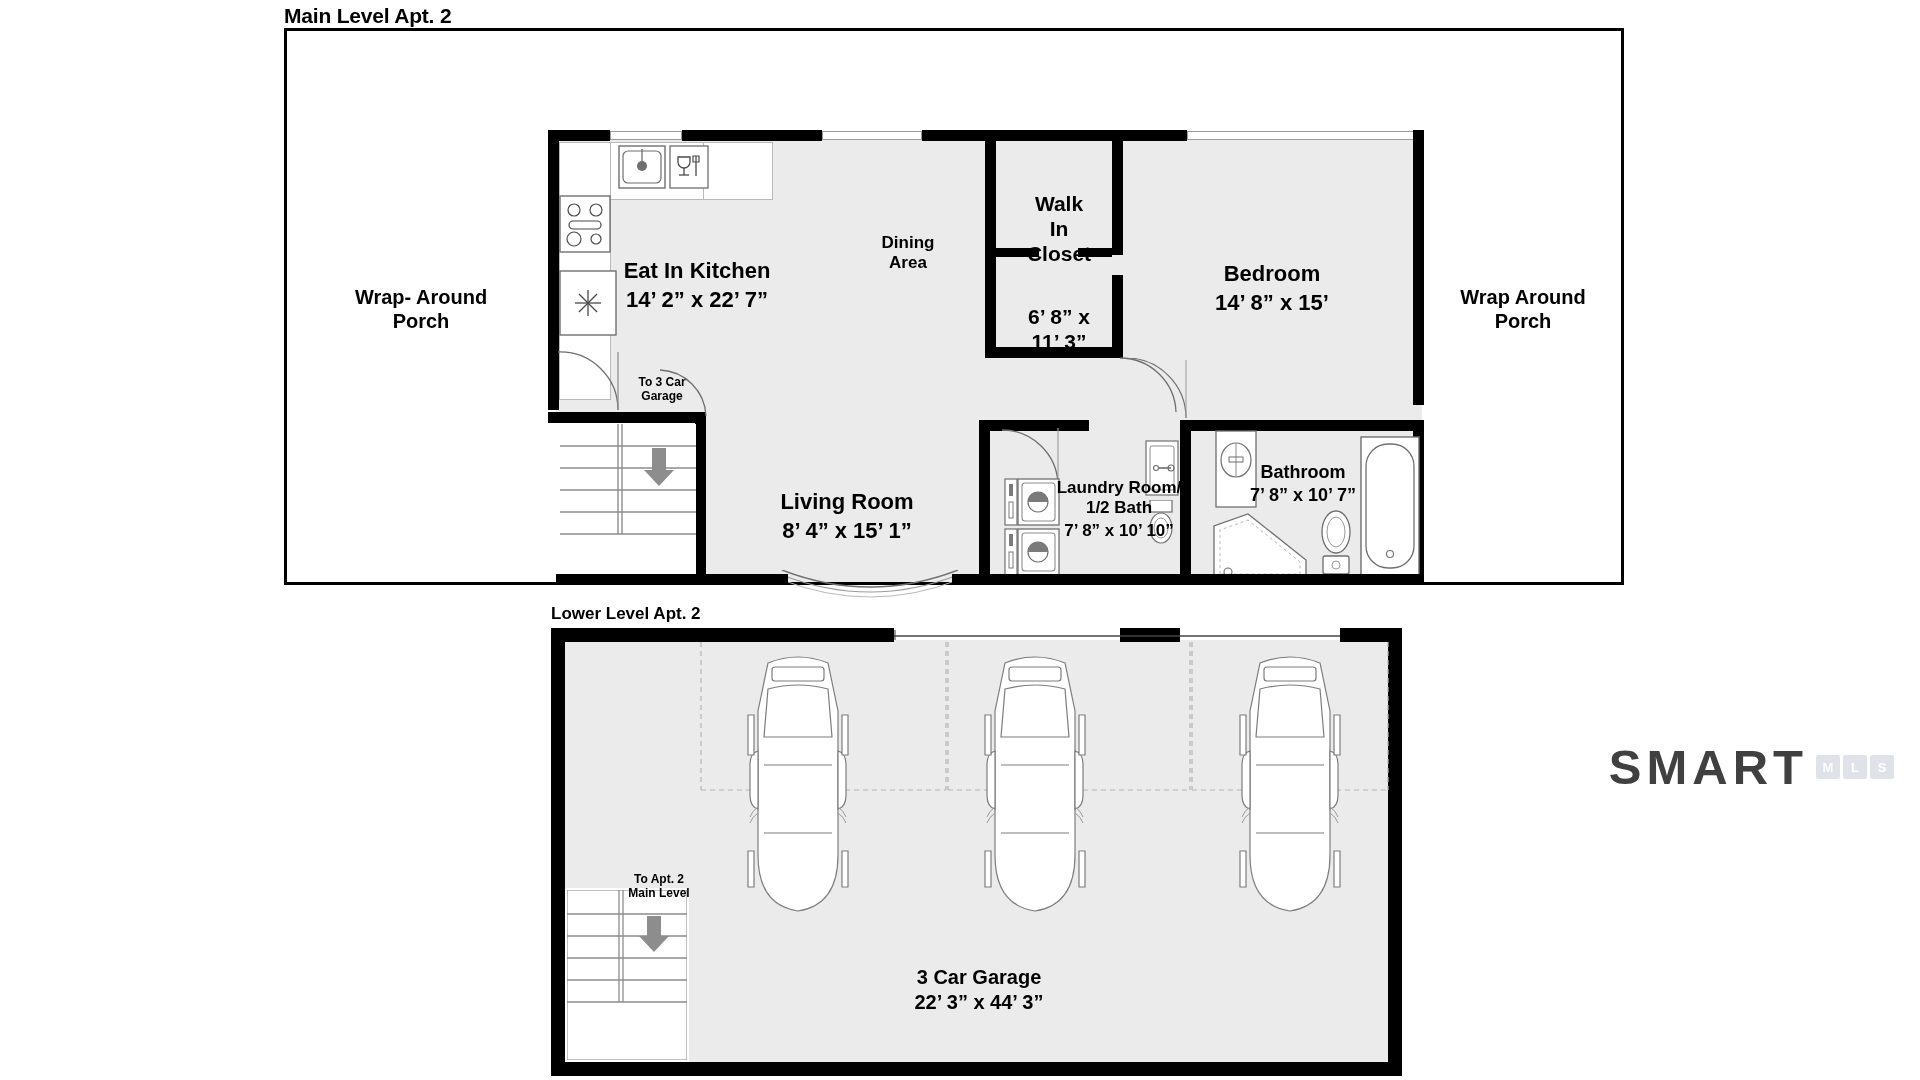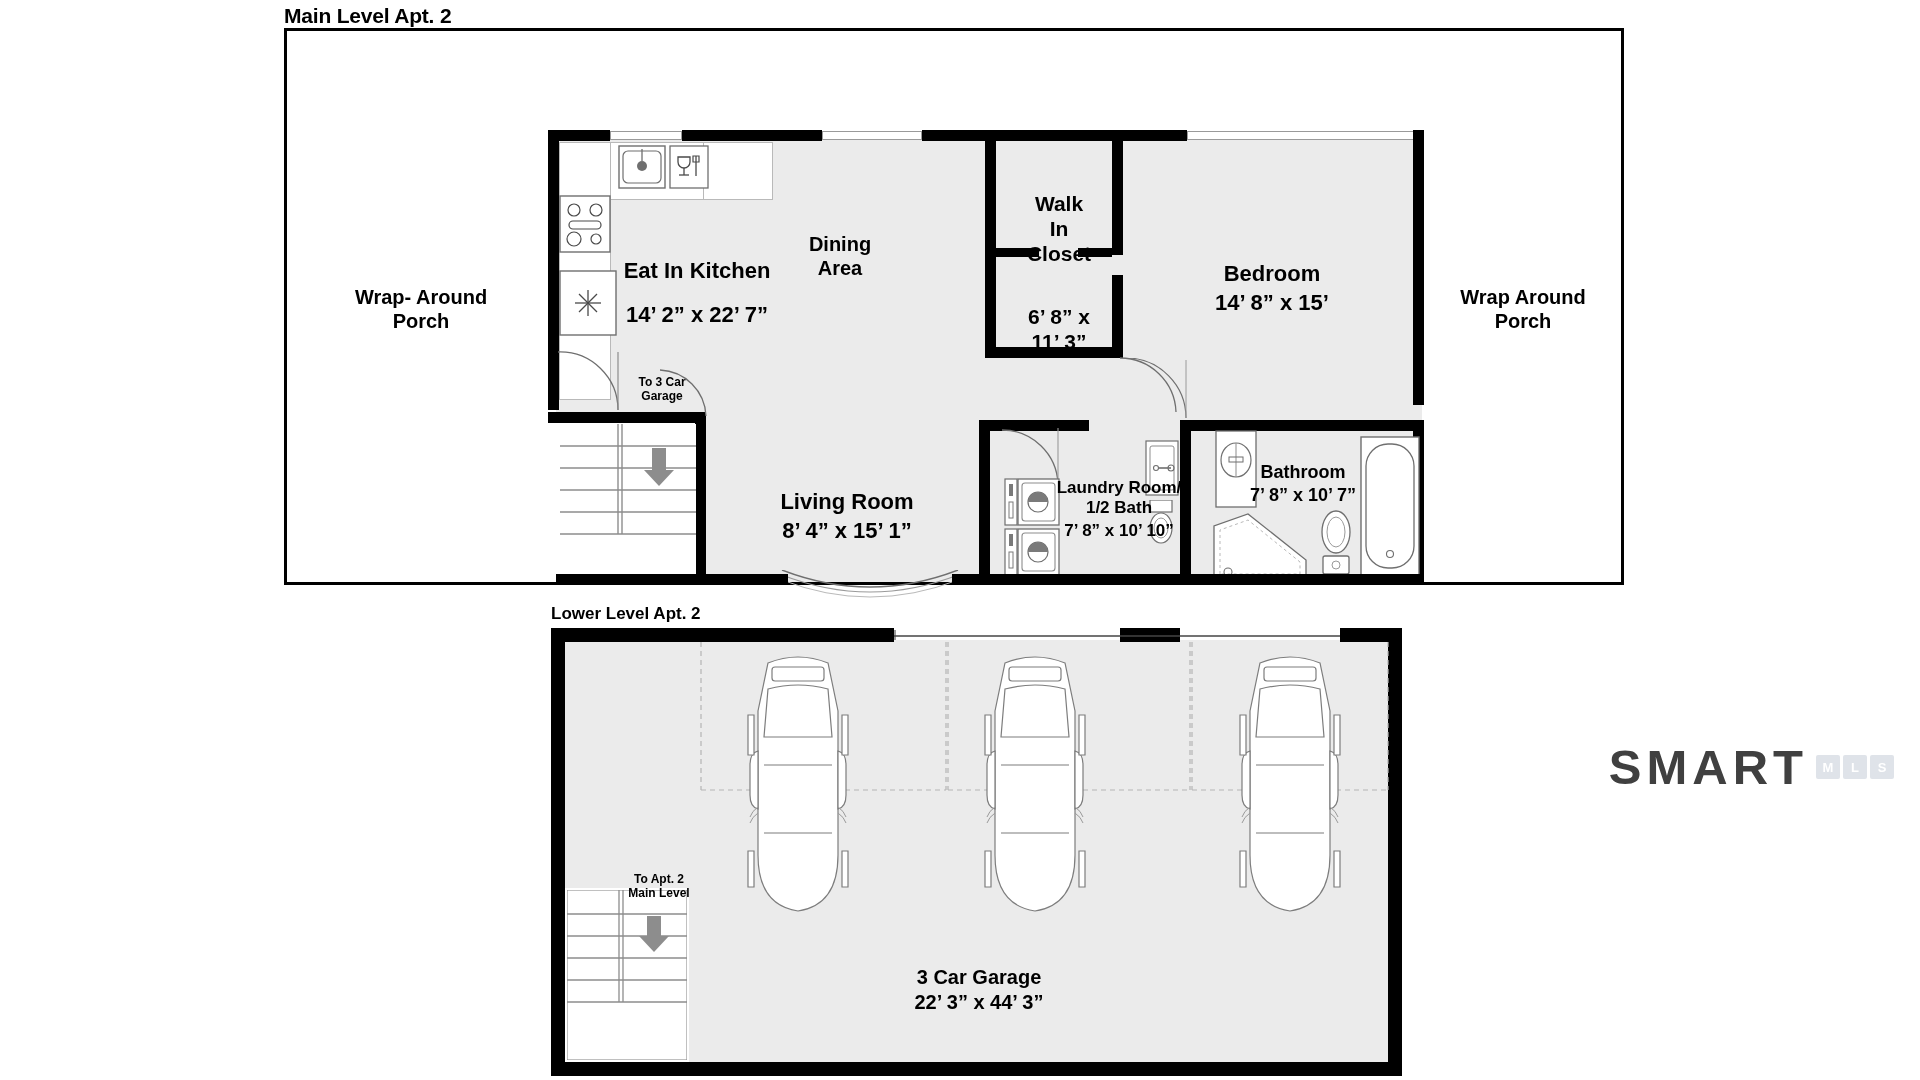--- a/index.html
+++ b/index.html
@@ -270,23 +270,23 @@
   <div class="wall" style="left:952px;top:574px;width:40px;height:9px;"></div>
   <div class="wall" style="left:988px;top:574px;width:436px;height:9px;"></div>
 
   <div class="lbl ctr" style="left:421px;top:286px;font-size:20px;">Wrap- Around
 Porch</div>
 
   <div class="lbl ctr" style="left:1523px;top:286px;font-size:20px;">Wrap Around
 Porch</div>
 
   <div class="lbl ctr" style="left:697px;top:258px;font-size:22px;">Eat In Kitchen</div>
-  <div class="lbl ctr" style="left:697px;top:287px;font-size:22px;margin-top:15px;">14’ 2” x 22’ 7”</div>
-
-  <div class="lbl ctr" style="left:840px;top:233px;font-size:20px;">Dining
+  <div class="lbl ctr" style="left:697px;top:287px;font-size:22px;">14’ 2” x 22’ 7”</div>
+
+  <div class="lbl ctr" style="left:908px;top:233px;font-size:17px;">Dining
 Area</div>
 
   <div class="lbl ctr" style="left:1059px;top:192px;font-size:21px;">Walk
 In
 Closet</div>
   <div class="lbl ctr" style="left:1059px;top:277px;font-size:21px;margin-top:28px;">6’ 8” x
 11’ 3”</div>
 
   <div class="lbl ctr" style="left:1272px;top:261px;font-size:22px;">Bedroom</div>
   <div class="lbl ctr" style="left:1272px;top:290px;font-size:22px;">14’ 8” x 15’</div>

